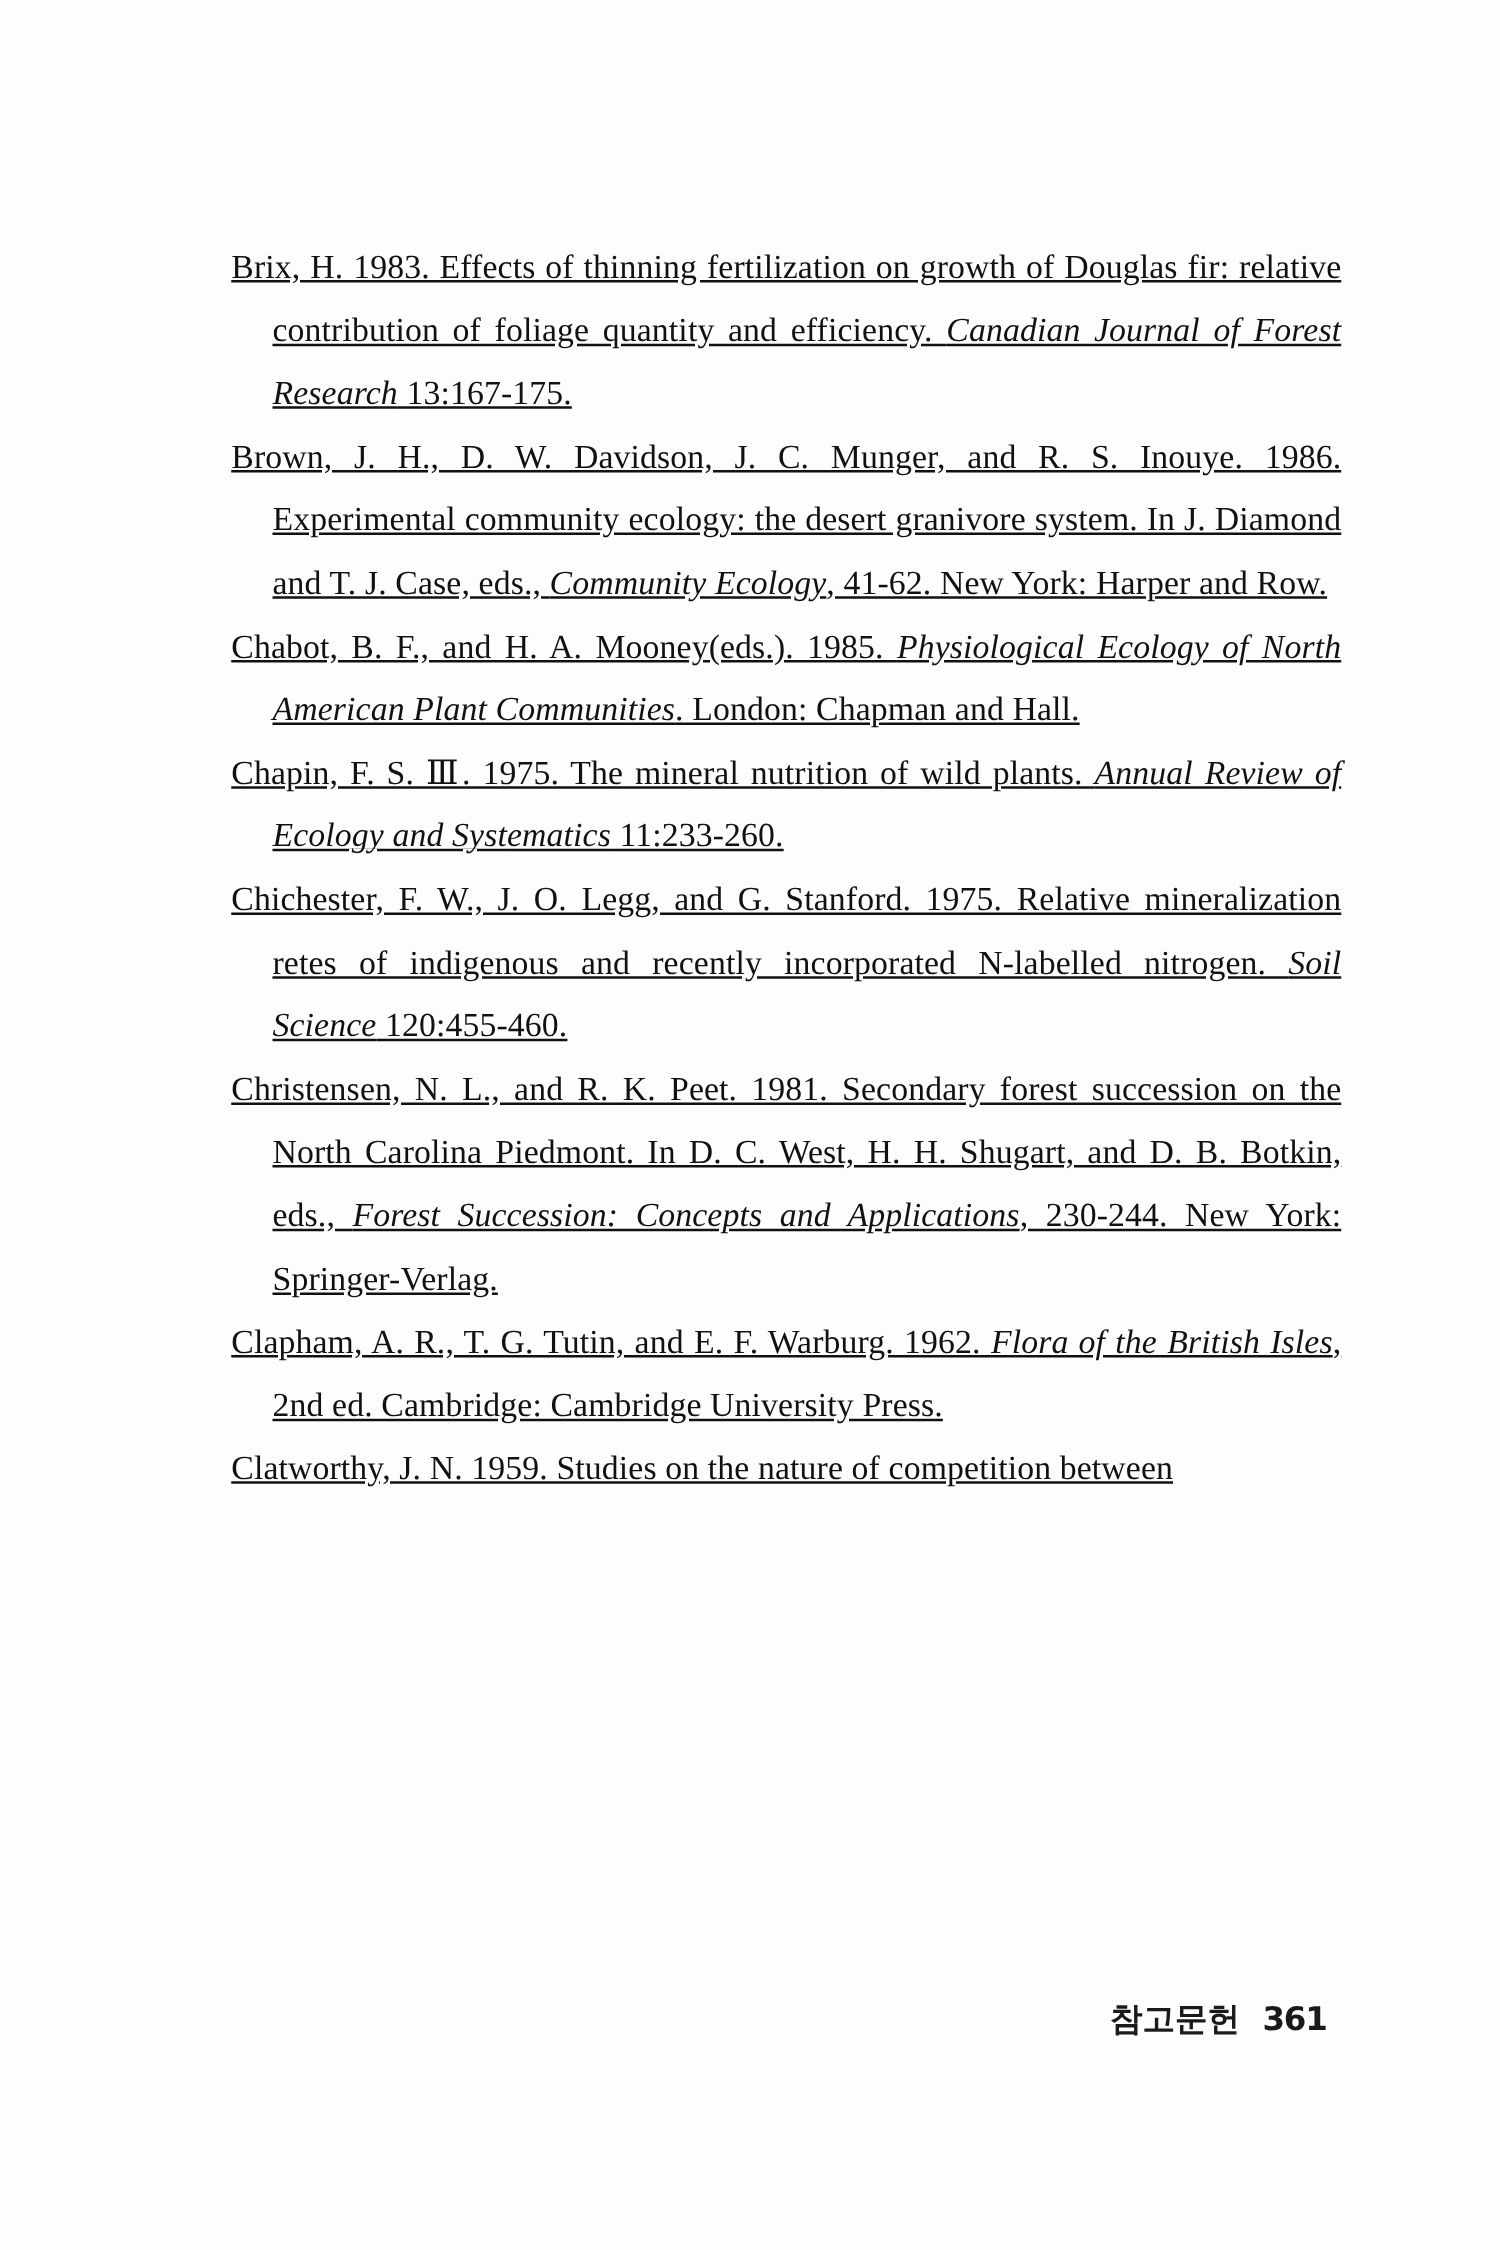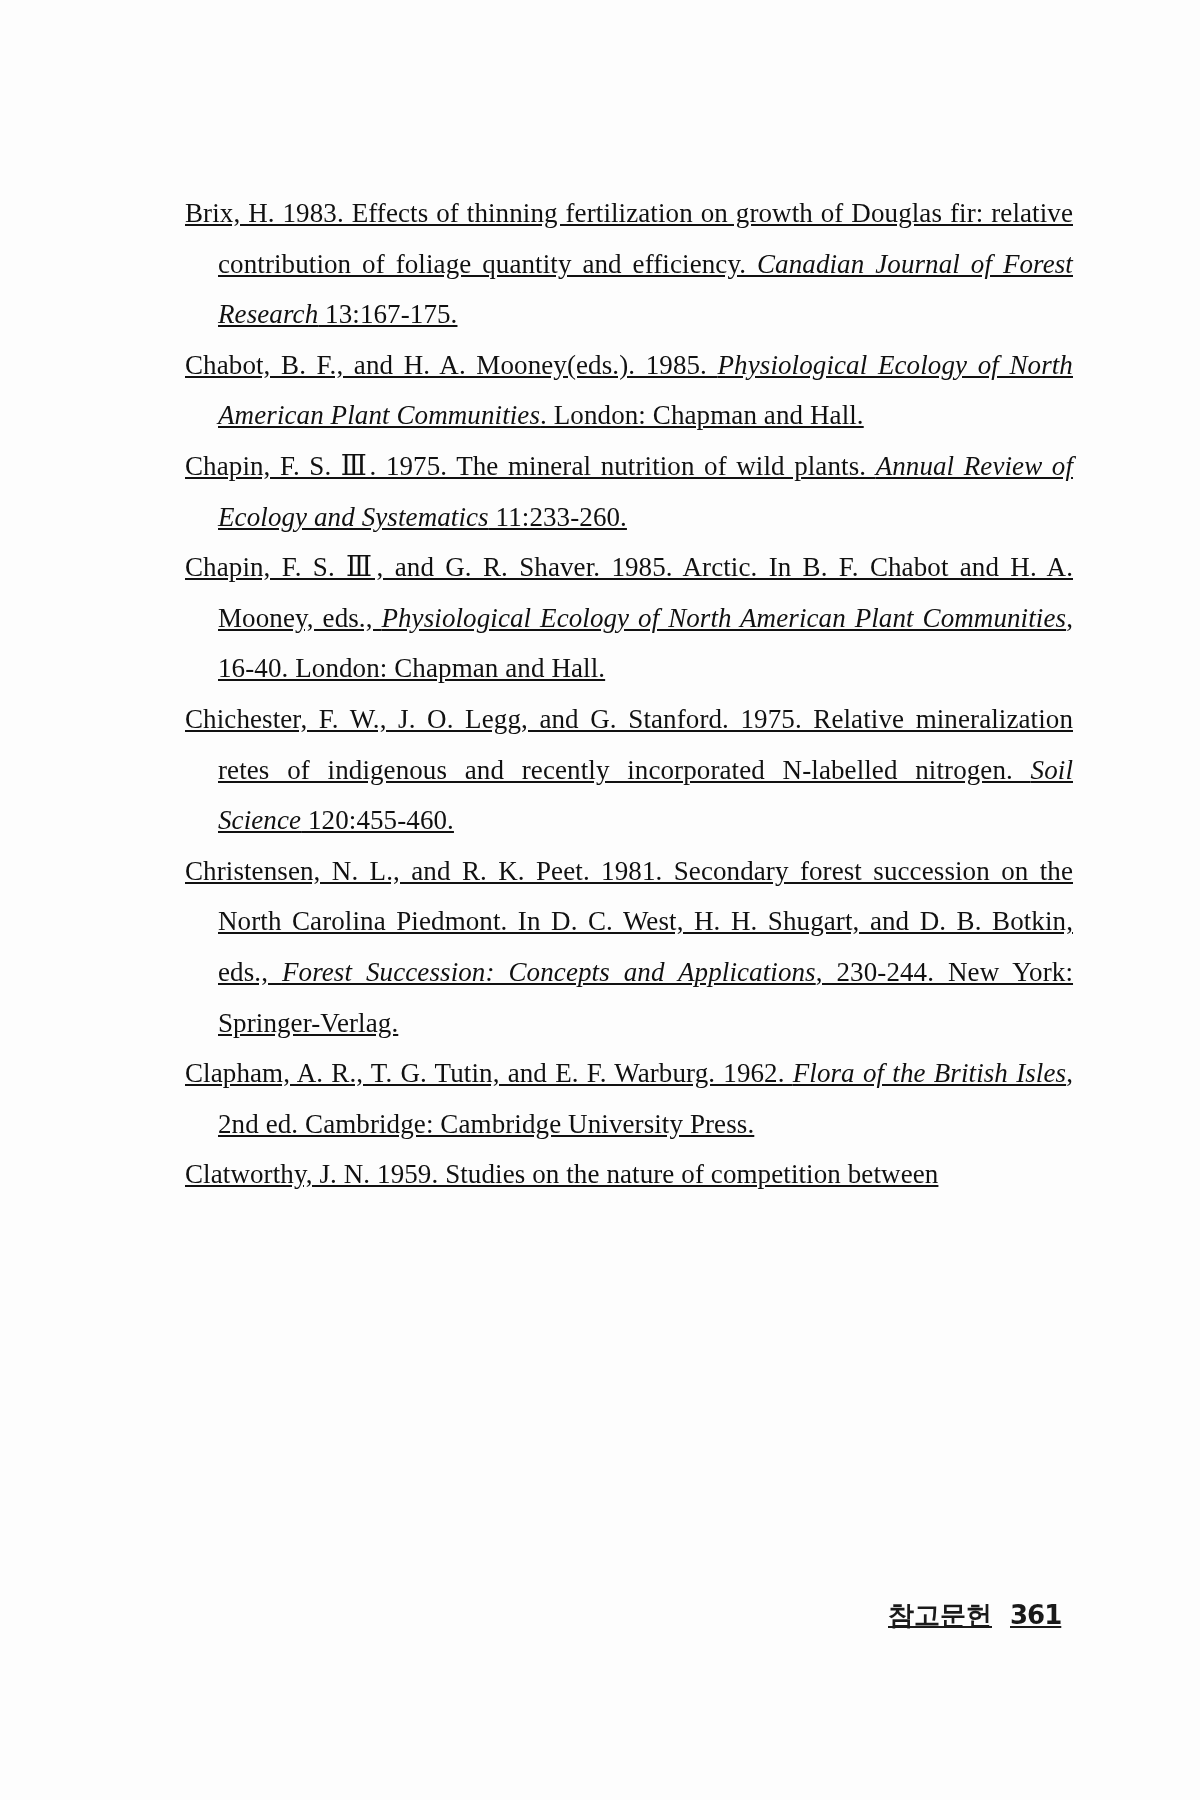--- a/index.html
+++ b/index.html
@@ -31,32 +31,31 @@
   .ref i { font-style: italic; }
   .footer {
     position: absolute;
     left: 888px;
     top: 1598px;
     font-size: 26px;
     font-family: "DejaVu Sans", sans-serif;
     font-weight: bold;
     color: #1a1a1a;
     white-space: nowrap;
-    text-decoration: underline;
   }
   .footer .num { margin-left: 18px; letter-spacing: -1px; }
 </style>
 </head>
 <body>
 
 <div class="refs">
   <p class="ref"><span>Brix, H. 1983. Effects of thinning fertilization on growth of Douglas fir: relative contribution of foliage quantity and efficiency. </span><i>Canadian Journal of Forest Research</i><span> 13:167-175.</span></p>
+  <p class="ref"><span>Brown, J. H., D. W. Davidson, J. C. Munger, and R. S. Inouye. 1986. Experimental community ecology: the desert granivore system. In J. Diamond and T. J. Case, eds., </span><i>Community Ecology</i><span>, 41-62. New York: Harper and Row.</span></p>
   <p class="ref"><span>Chabot, B. F., and H. A. Mooney(eds.). 1985. </span><i>Physiological Ecology of North American Plant Communities</i><span>. London: Chapman and Hall.</span></p>
   <p class="ref"><span>Chapin, F. S. Ⅲ. 1975. The mineral nutrition of wild plants. </span><i>Annual Review of Ecology and Systematics</i><span> 11:233-260.</span></p>
-  <p class="ref"><span>Chapin, F. S. Ⅲ, and G. R. Shaver. 1985. Arctic. In B. F. Chabot and H. A. Mooney, eds., </span><i>Physiological Ecology of North American Plant Communities</i><span>, 16-40. London: Chapman and Hall.</span></p>
   <p class="ref"><span>Chichester, F. W., J. O. Legg, and G. Stanford. 1975. Relative mineralization retes of indigenous and recently incorporated N-labelled nitrogen. </span><i>Soil Science</i><span> 120:455-460.</span></p>
   <p class="ref"><span>Christensen, N. L., and R. K. Peet. 1981. Secondary forest succession on the North Carolina Piedmont. In D. C. West, H. H. Shugart, and D. B. Botkin, eds., </span><i>Forest Succession: Concepts and Applications</i><span>, 230-244. New York: Springer-Verlag.</span></p>
   <p class="ref"><span>Clapham, A. R., T. G. Tutin, and E. F. Warburg. 1962. </span><i>Flora of the British Isles</i><span>, 2nd ed. Cambridge: Cambridge University Press.</span></p>
   <p class="ref"><span>Clatworthy, J. N. 1959. Studies on the nature of competition between</span><i></i><span></span></p>
 </div>
 
 <div class="footer">
   <span>참고문헌</span><span class="num">361</span>
 </div>
 

